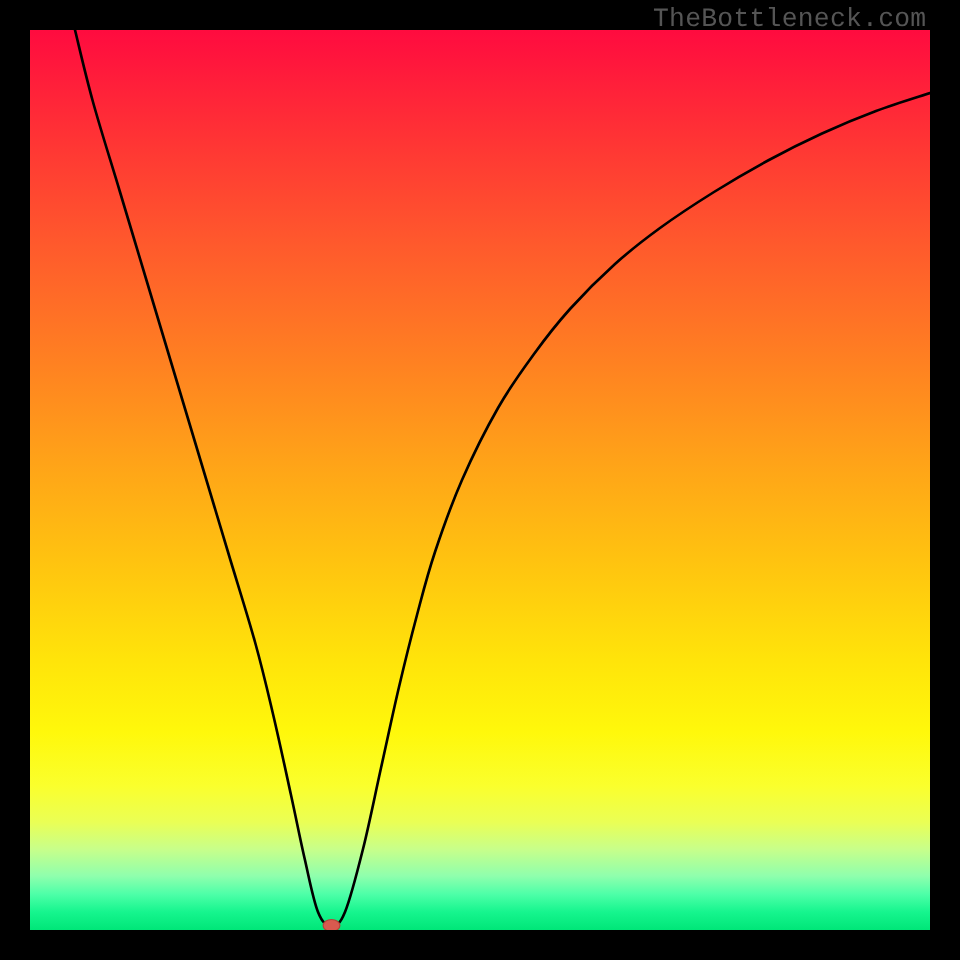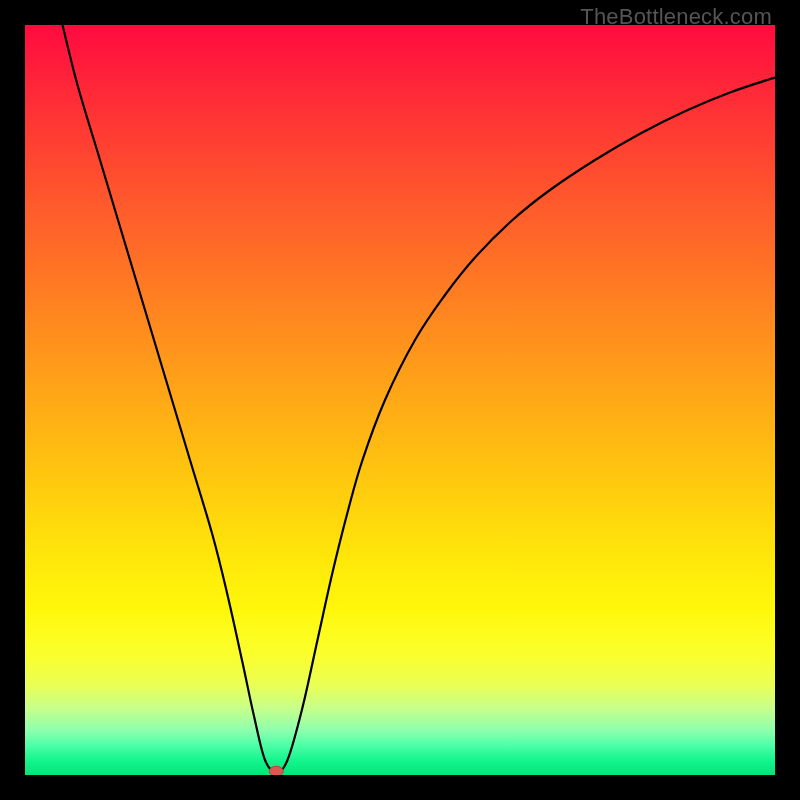--- a/index.html
+++ b/index.html
@@ -67,20 +67,21 @@
   }
   .watermark {
     position: absolute;
     top: 4px;
     right: 28px;
     color: #555;
     font-size: 22px;
     font-weight: 500;
     letter-spacing: 0.2px;
     user-select: none;
+    font-family: Liberation Mono, monospace;
   }
 </style>
 </head>
 <body>
 
 <div class="outer">
 
   <div class="plot-area">
     <div class="gradient"></div>
     <svg class="curve-svg" viewBox="0 0 750 750" preserveAspectRatio="none">

